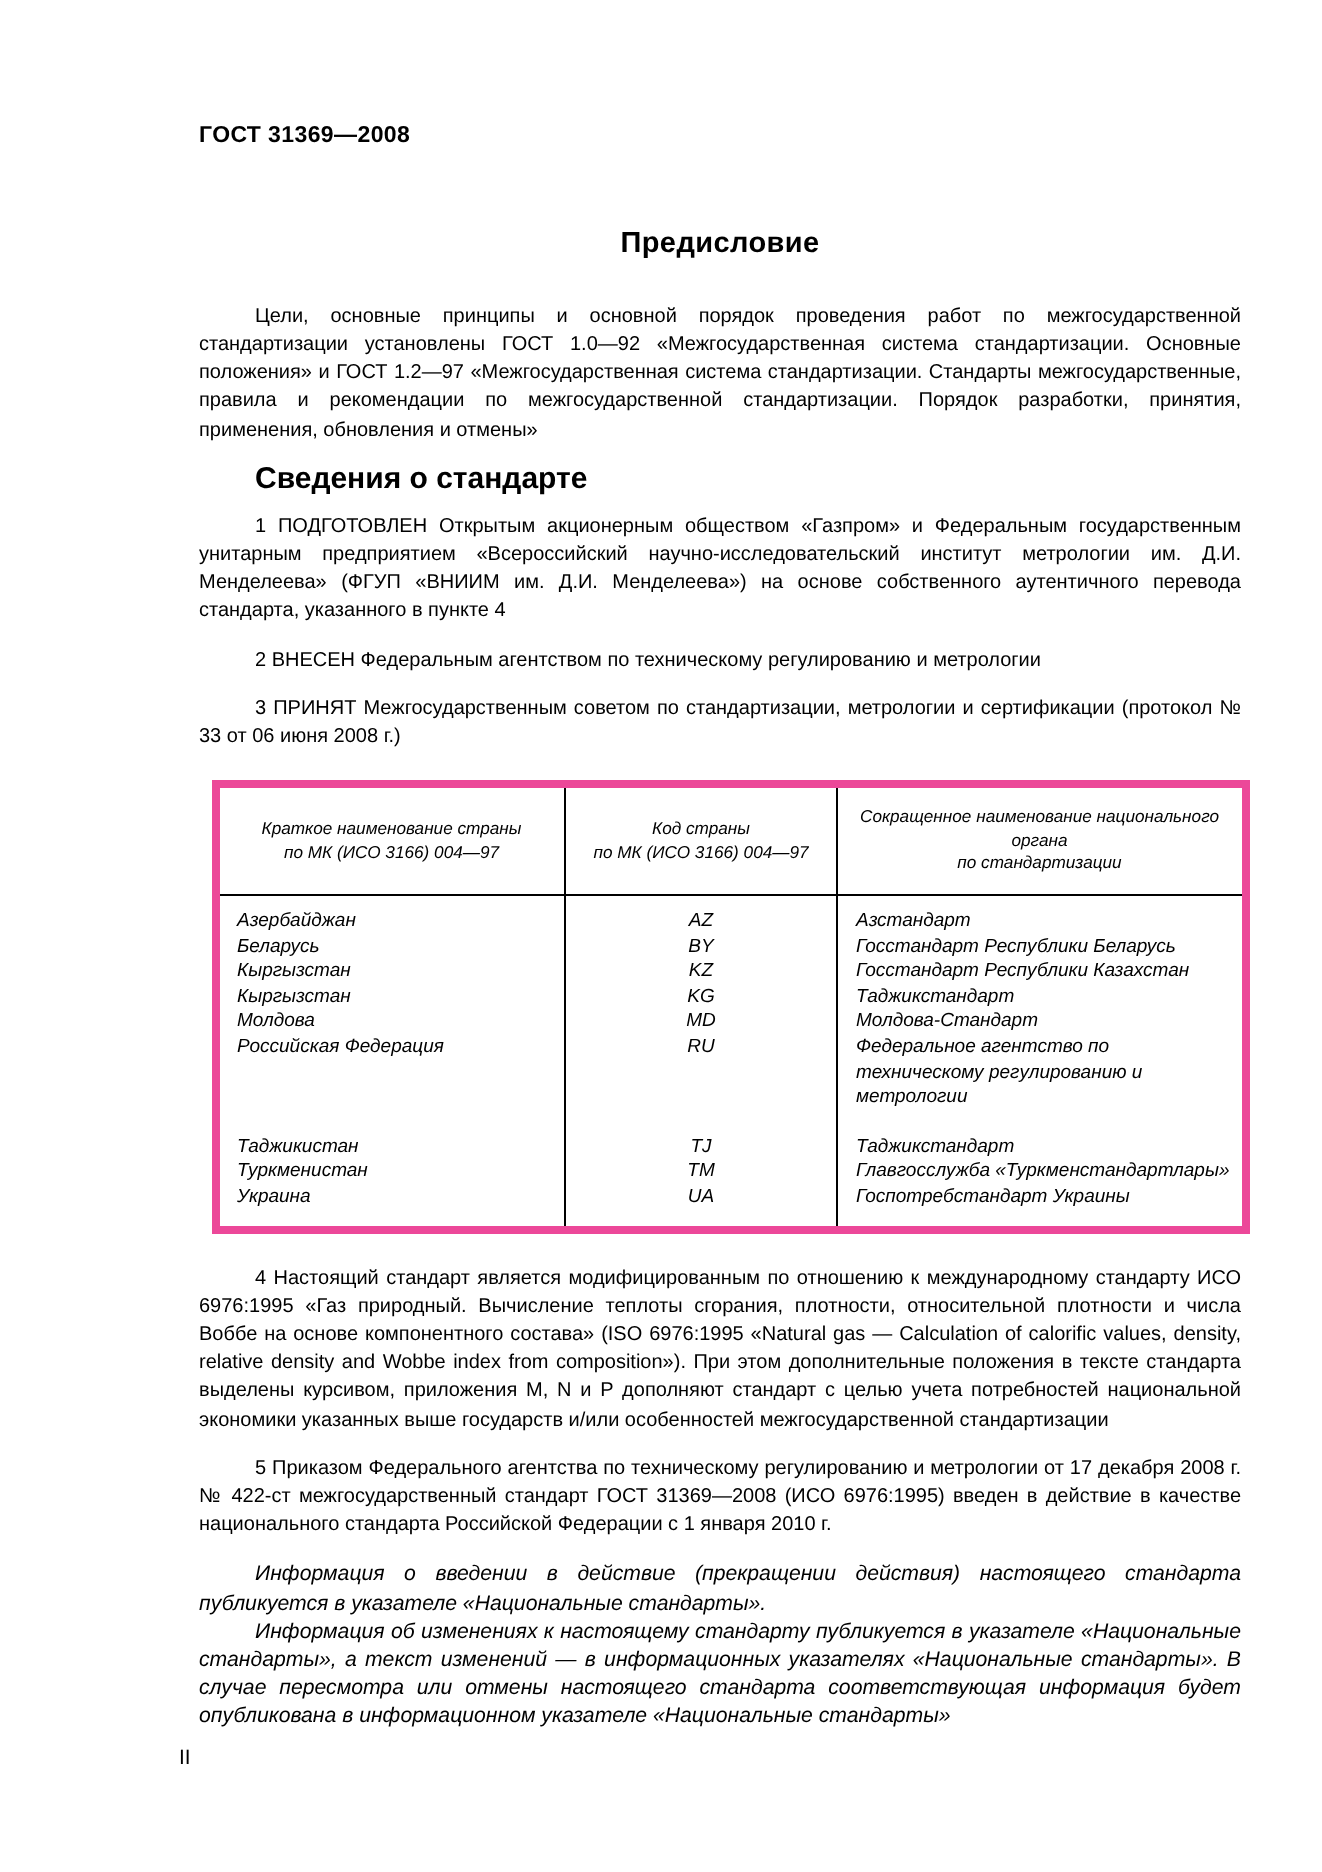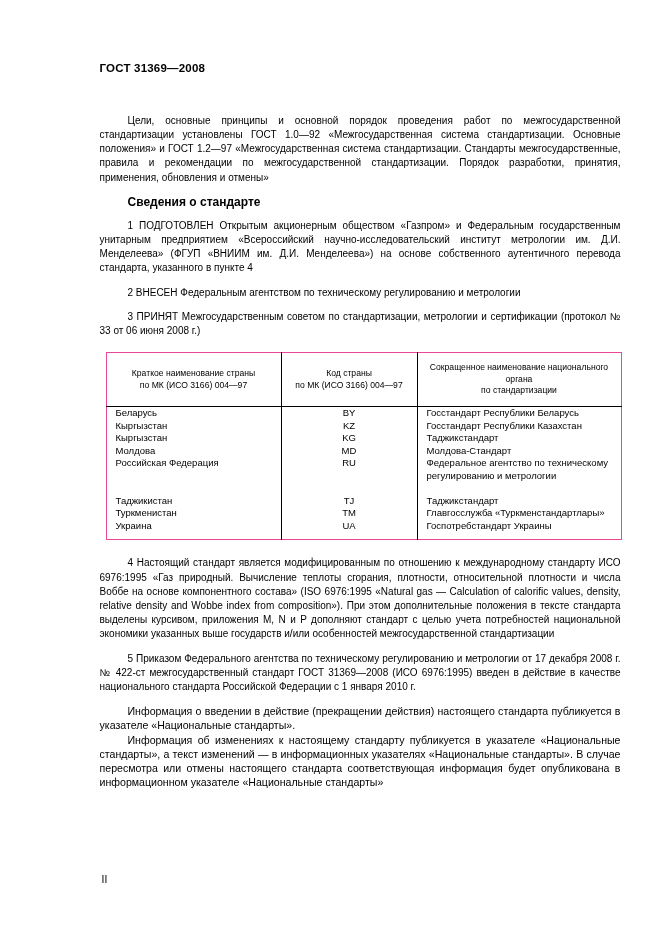--- a/index.html
+++ b/index.html
@@ -46,45 +46,47 @@
     line-height: 14.2px;
     text-align: justify;
     margin: 0 0 10px 0;
     text-indent: 28px;
     hyphens: none;
   }
   p.body-par.tight {
     margin-bottom: 9px;
   }
   .subhead {
-    font-size: 12px;
+    font-size: 15px;
     font-weight: bold;
     margin: 0 0 10px 0;
     text-indent: 28px;
     line-height: 14px;
   }
   p.ital {
     font-size: 10.6px;
     line-height: 14.2px;
     text-align: justify;
+    font-style: italic;
     margin: 0;
     text-indent: 28px;
   }
   p.ital.first {
     margin-top: 0;
   }
   .tbl-wrap {
     margin: 14px 0 16px 0;
     padding-left: 6px;
   }
   table.votes {
     border-collapse: collapse;
     width: 515px;
     table-layout: fixed;
-    border: 1px solid #ec4899;
+    border: 4px solid #ec4899;
+    font-style: italic;
   }
   table.votes th {
     border-right: 1px solid #000;
     border-bottom: 1px solid #000;
     font-size: 8.6px;
     font-weight: normal;
     text-align: center;
     line-height: 11.6px;
     padding: 9px 4px 9px 4px;
     vertical-align: middle;
@@ -99,35 +101,36 @@
   }
   table.votes td:last-child { border-right: none; }
   table.votes td.c-name { padding-left: 9px; }
   table.votes td.c-code { text-align: center; }
   table.votes td.c-org  { padding-left: 9px; }
   table.votes tr.top-pad td { padding-top: 7px; }
   table.votes tr.bot-pad td { padding-bottom: 7px; }
   table.votes tr.gap td { height: 12px; font-size: 0; line-height: 12px; }
   .folio {
     position: absolute;
-    left: 72px;
+    left: 60px;
     top: 874px;
     font-size: 10.4px;
     line-height: 12px;
   }
 </style>
 </head>
 <body>
 
 <div class="page">
 
   <div class="content">
 
     <div class="running-head">ГОСТ 31369—2008</div>
 
+    <h1 class="doc-title">Предисловие</h1>
 
     <p class="body-par">Цели, основные принципы и основной порядок проведения работ по межгосударственной стандартизации установлены ГОСТ 1.0—92 «Межгосударственная система стандартизации. Основные положения» и ГОСТ 1.2—97 «Межгосударственная система стандартизации. Стандарты межгосударственные, правила и рекомендации по межгосударственной стандартизации. Порядок разработки, принятия, применения, обновления и отмены»</p>
 
     <div class="subhead">Сведения о стандарте</div>
 
     <p class="body-par">1  ПОДГОТОВЛЕН Открытым акционерным обществом «Газпром» и Федеральным государственным унитарным предприятием «Всероссийский научно-исследовательский институт метрологии им. Д.И. Менделеева» (ФГУП «ВНИИМ им. Д.И. Менделеева») на основе собственного аутентичного перевода стандарта, указанного в пункте 4</p>
 
     <p class="body-par">2  ВНЕСЕН Федеральным агентством по техническому регулированию и метрологии</p>
 
     <p class="body-par">3  ПРИНЯТ Межгосударственным советом по стандартизации, метрологии и сертификации (протокол № 33 от 06 июня 2008 г.)</p>
@@ -150,20 +153,25 @@
               <span>Код страны</span><br>
               <span>по МК (ИСО 3166) 004—97</span>
             </th>
             <th>
               <span>Сокращенное наименование национального органа</span><br>
               <span>по стандартизации</span>
             </th>
           </tr>
         </thead>
         <tbody>
+          <tr class="top-pad">
+            <td class="c-name">Азербайджан</td>
+            <td class="c-code">AZ</td>
+            <td class="c-org">Азстандарт</td>
+          </tr>
           <tr>
             <td class="c-name">Беларусь</td>
             <td class="c-code">BY</td>
             <td class="c-org">Госстандарт Республики Беларусь</td>
           </tr>
           <tr>
             <td class="c-name">Кыргызстан</td>
             <td class="c-code">KZ</td>
             <td class="c-org">Госстандарт Республики Казахстан</td>
           </tr>

